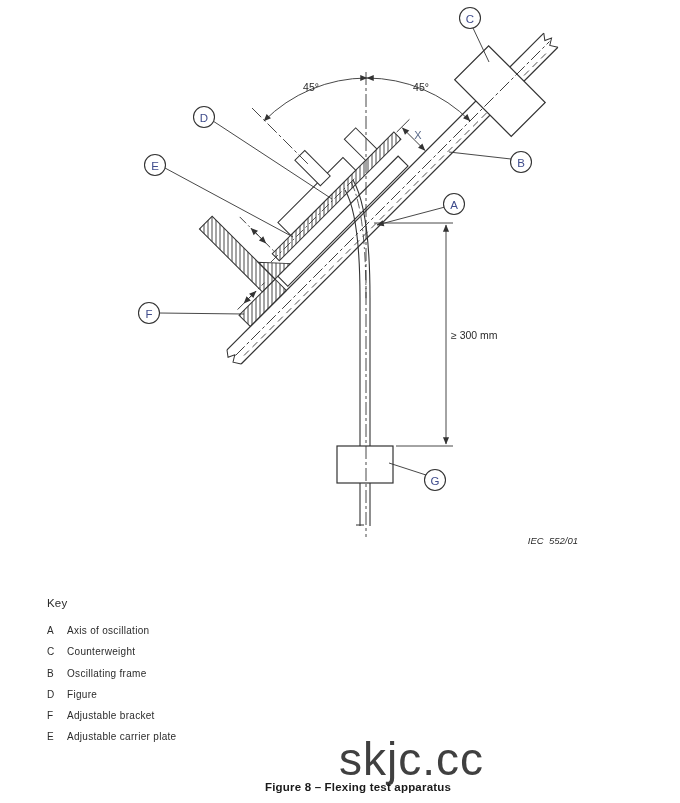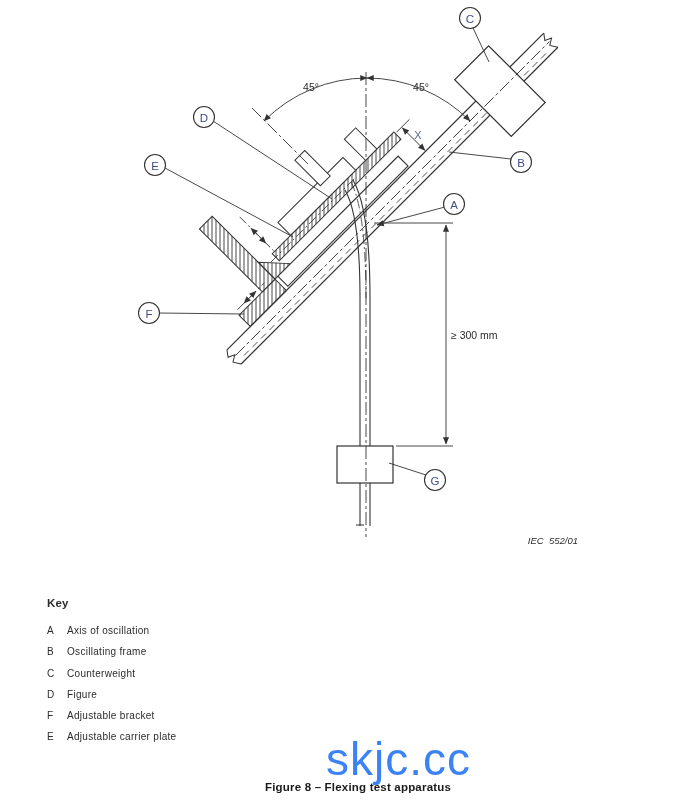--- a/index.html
+++ b/index.html
@@ -2,25 +2,25 @@
 <html><head>
 <meta charset="utf-8">
 <style>
   html,body{margin:0;padding:0;}
   body{
     width:680px;height:803px;background:#ffffff;position:relative;overflow:hidden;
     font-family:"Liberation Sans", sans-serif;color:#2b2b2b;
   }
   #fig{position:absolute;left:0;top:0;}
   .key{position:absolute;left:47px;top:597px;width:420px;}
-  .key-title{font-size:11.5px;font-weight:bold;letter-spacing:.2px;margin:0 0 14px 0;}
+  .key-title{font-size:11.5px;font-weight:normal;letter-spacing:.2px;margin:0 0 14px 0;}
   .key-item{font-size:10px;letter-spacing:.3px;height:21.3px;line-height:16px;}
   .key-letter{display:inline-block;width:20px;}
   .watermark{
-    position:absolute;left:326px;top:735px;font-size:46px;color:#3b82f6;
+    position:absolute;left:339px;top:735px;font-size:46px;color:#404040;
     letter-spacing:1px;line-height:48px;
   }
   .caption{
     position:absolute;left:18px;top:781px;width:680px;text-align:center;
     font-size:11.5px;font-weight:bold;letter-spacing:.2px;color:#1a1a1a;
   }
   svg text{font-family:"Liberation Sans", sans-serif;}
 </style>
 </head>
 <body>
@@ -153,24 +153,24 @@
   <text x="451" y="339" text-anchor="start" font-size="10.5" fill="#2b2b2b">≥ 300 mm</text>
   <text x="578" y="544" text-anchor="end" font-size="9.5" font-style="italic" fill="#2b2b2b">IEC&nbsp;&nbsp;552/01</text>
 </svg>
 
 <div class="key">
   <div class="key-title">Key</div>
   <div class="key-item">
     <span class="key-letter">A</span><span>Axis of oscillation</span>
   </div>
   <div class="key-item">
-    <span class="key-letter">B</span><span>Oscillating frame</span>
+    <span class="key-letter">C</span><span>Counterweight</span>
   </div>
   <div class="key-item">
-    <span class="key-letter">C</span><span>Counterweight</span>
+    <span class="key-letter">B</span><span>Oscillating frame</span>
   </div>
   <div class="key-item">
     <span class="key-letter">D</span><span>Figure</span>
   </div>
   <div class="key-item">
     <span class="key-letter">F</span><span>Adjustable bracket</span>
   </div>
   <div class="key-item">
     <span class="key-letter">E</span><span>Adjustable carrier plate</span>
   </div>

